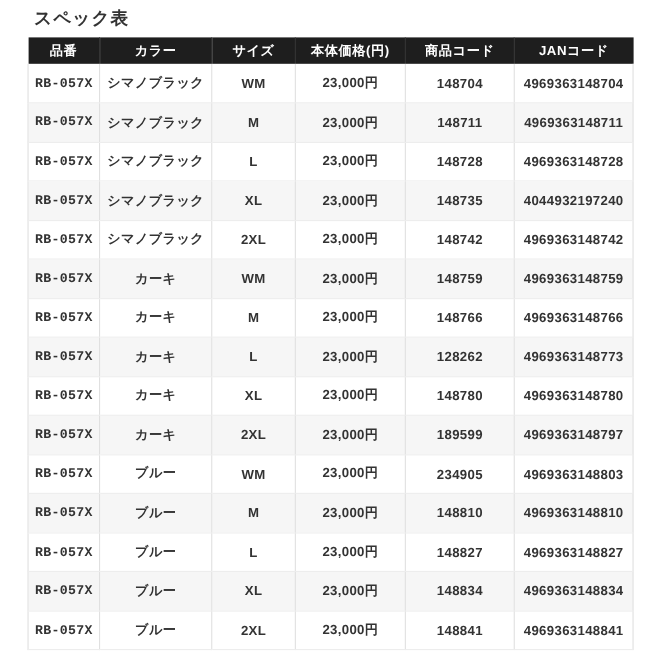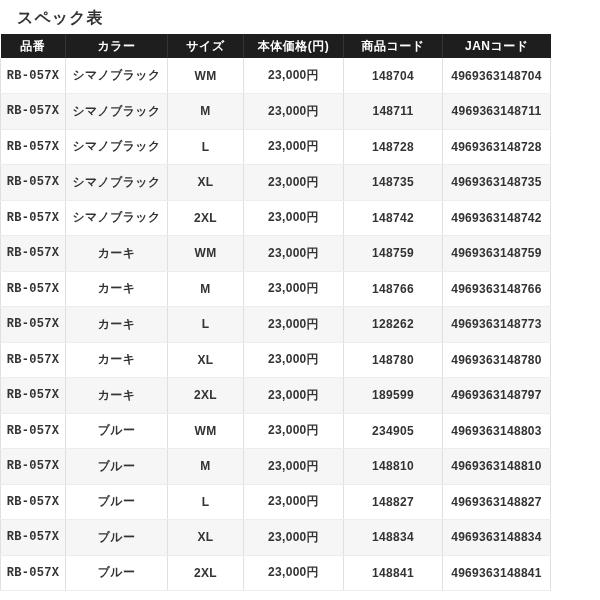--- a/index.html
+++ b/index.html
@@ -14,28 +14,29 @@
   }
   * { box-sizing: border-box; margin: 0; padding: 0; }
   html, body {
     width: 600px;
     height: 600px;
     background: #ffffff;
     overflow: hidden;
     font-family: "Liberation Sans", "DejaVu Sans", sans-serif;
   }
   .page-title {
-    margin: 9px 0 7px 17px;
+    margin: 9px 0 7px 31px;
     font-size: 16px;
     line-height: 18px;
     font-weight: bold;
     color: var(--title-text);
     letter-spacing: 1px;
   }
   table.spec-table {
+    margin-left: 25px;
     width: 550px;
     border-collapse: collapse;
     table-layout: fixed;
   }
   .spec-table thead th {
     background: var(--header-bg);
     color: var(--header-text);
     font-size: 12px;
     font-weight: bold;
     height: 24px;
@@ -110,21 +111,21 @@
     <td>23,000円</td>
     <td>148728</td>
     <td>4969363148728</td>
   </tr>
       <tr>
     <td>RB-057X</td>
     <td>シマノブラック</td>
     <td>XL</td>
     <td>23,000円</td>
     <td>148735</td>
-    <td>4969363148735</td>
+    <td>4044932197240</td>
   </tr>
       <tr>
     <td>RB-057X</td>
     <td>シマノブラック</td>
     <td>2XL</td>
     <td>23,000円</td>
     <td>148742</td>
     <td>4969363148742</td>
   </tr>
       <tr>

